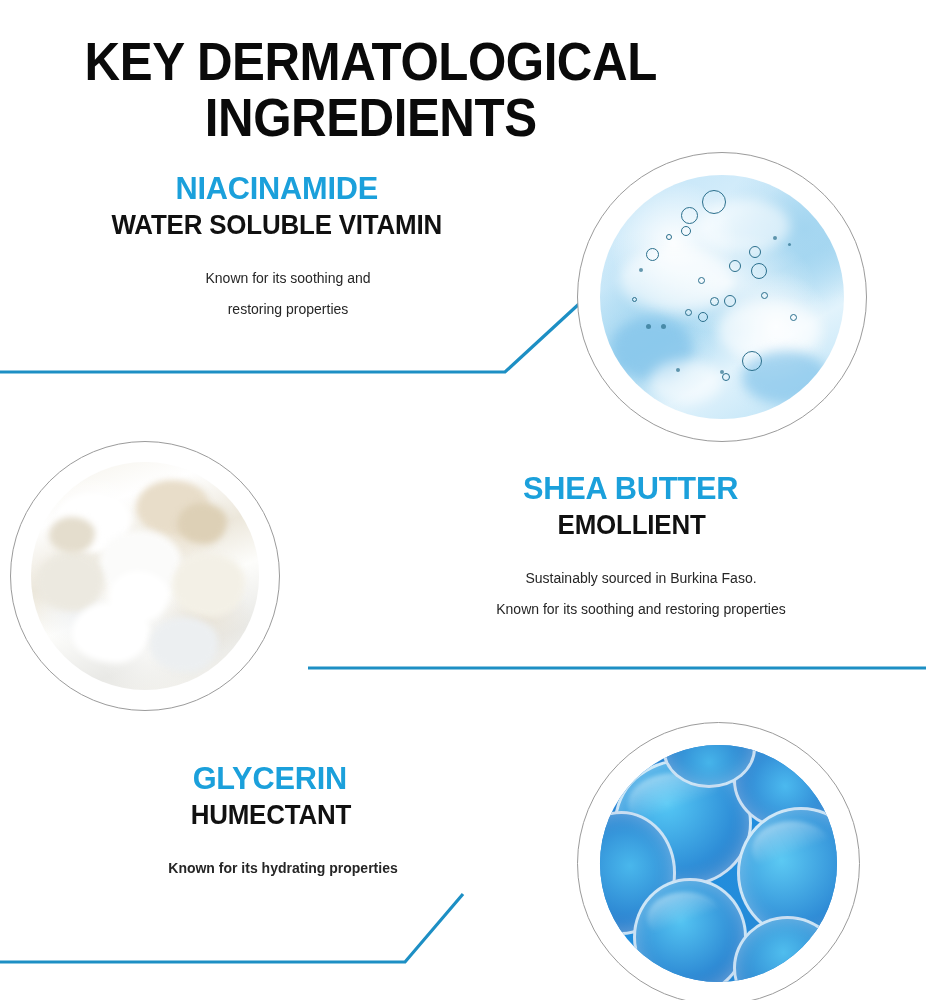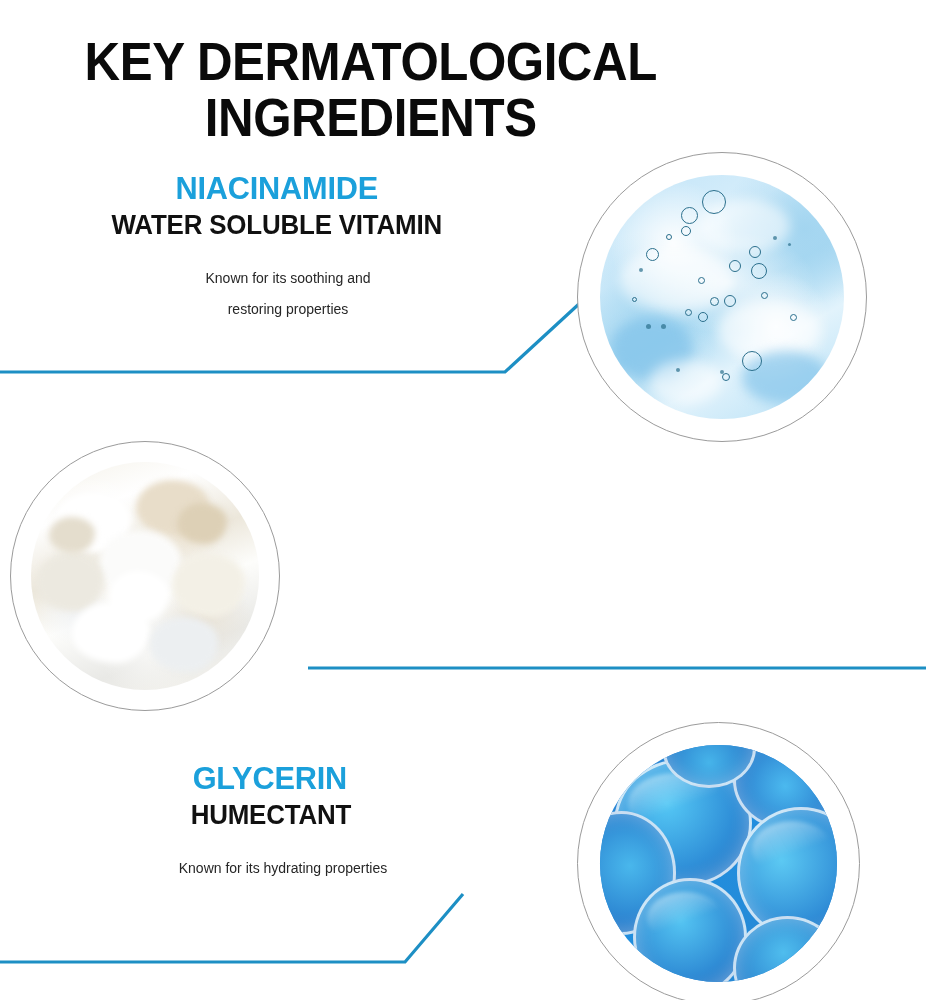--- a/index.html
+++ b/index.html
@@ -86,21 +86,21 @@
   .block-shea .ingredient-desc { margin-top: 22px; margin-left: -2px; }
 
   .block-glycerin {
     position: absolute;
     left: 0;
     top: 760px;
     width: 560px;
   }
   .block-glycerin .ingredient-name { margin-left: 2px; }
   .block-glycerin .ingredient-type { margin-top: 3px; margin-left: 4px; }
-  .block-glycerin .ingredient-desc { margin-top: 22px; margin-left: 6px; }
+  .block-glycerin .ingredient-desc { margin-top: 22px; margin-left: 6px; font-weight: bold; }
 
   
   .connectors {
     position: absolute;
     left: 0;
     top: 0;
     width: 926px;
     height: 1000px;
     pointer-events: none;
   }
@@ -274,20 +274,26 @@
       <div class="flake" style="left:2%;  top:40%; width:30%; height:26%; background:#ece9e0;"></div>
       <div class="flake" style="left:62%; top:40%; width:32%; height:28%; background:#f3f0e6;"></div>
       <div class="flake" style="left:18%; top:62%; width:34%; height:26%; background:#ffffff;"></div>
       <div class="flake" style="left:52%; top:68%; width:30%; height:24%; background:#eceff1;"></div>
       <div class="flake" style="left:34%; top:48%; width:26%; height:22%; background:#ffffff;"></div>
       <div class="flake" style="left:64%; top:18%; width:22%; height:18%; background:#ddd0b6;"></div>
       <div class="flake" style="left:8%;  top:24%; width:20%; height:16%; background:#e4ddcd;"></div>
     </div>
   </div>
 
+  <div class="block-shea">
+    <div class="ingredient-name">SHEA BUTTER</div>
+    <div class="ingredient-type">EMOLLIENT</div>
+    <div class="ingredient-desc">Sustainably sourced in Burkina Faso.
+Known for its soothing and restoring properties</div>
+  </div>
 
   <div class="block-glycerin">
     <div class="ingredient-name">GLYCERIN</div>
     <div class="ingredient-type">HUMECTANT</div>
     <div class="ingredient-desc">Known for its hydrating properties</div>
   </div>
 
   <div class="circle-wrap" id="circle-glycerin">
     <div class="circle-inner">
       <div class="gel-cell" style="left:6%;  top:6%;  width:58%; height:54%; background:radial-gradient(circle at 38% 34%, #55c8f5 0%, #2f8fd8 58%, #2a6fc0 100%);"></div>

